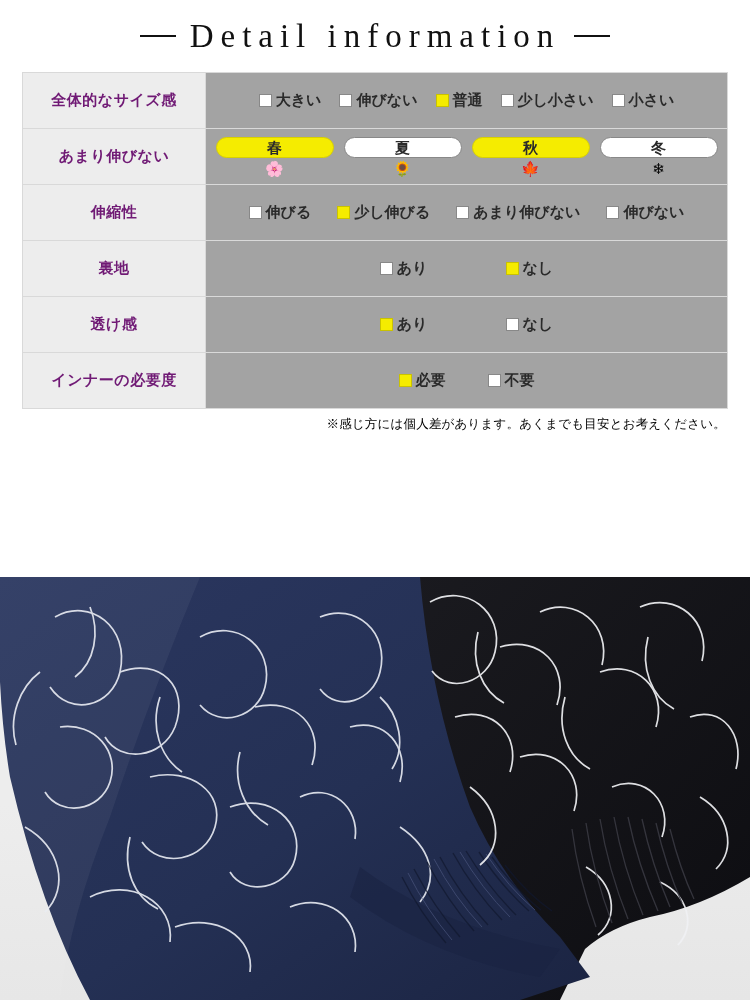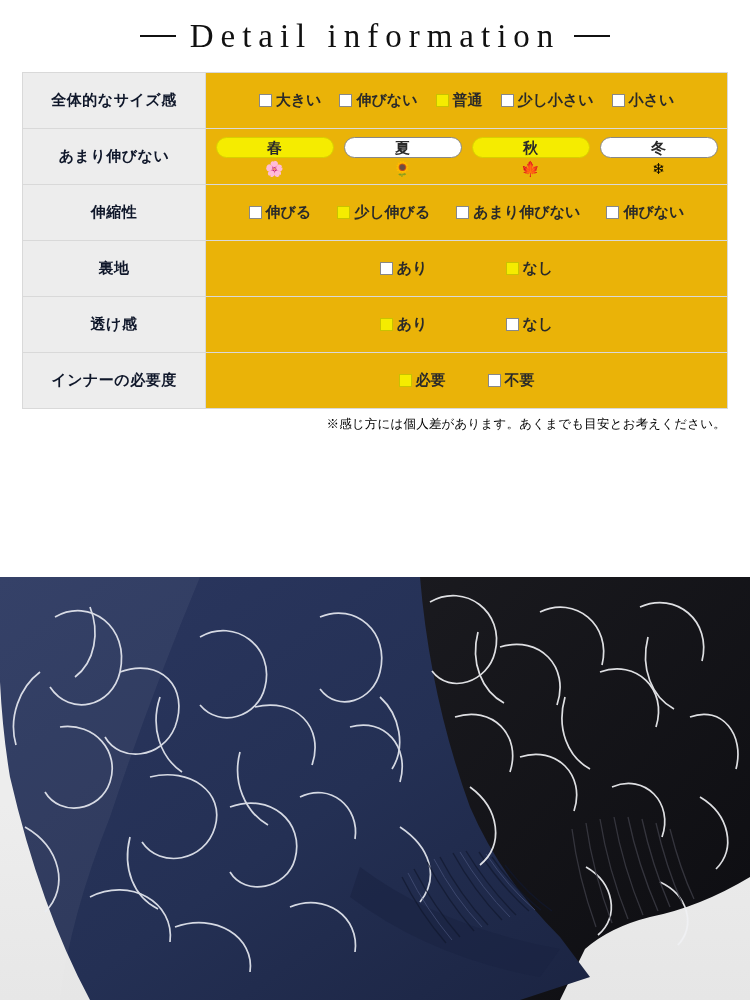--- a/index.html
+++ b/index.html
@@ -55,25 +55,25 @@
   .spec-table td {
     border: 1px solid #d9d9d9;
     padding: 0;
   }
   td.label {
     width: 182px;
     background: #ededed;
     text-align: center;
     font-size: 15px;
     font-weight: bold;
-    color: #0f172a;
+    color: #701a75;
     letter-spacing: 0.5px;
   }
   td.value {
-    background: #eab308;
+    background: #a3a3a3;
     text-align: center;
   }
   .opts {
     display: flex;
     align-items: center;
     justify-content: center;
     gap: 18px;
     font-size: 15px;
     color: #2a2a2a;
     font-weight: bold;

